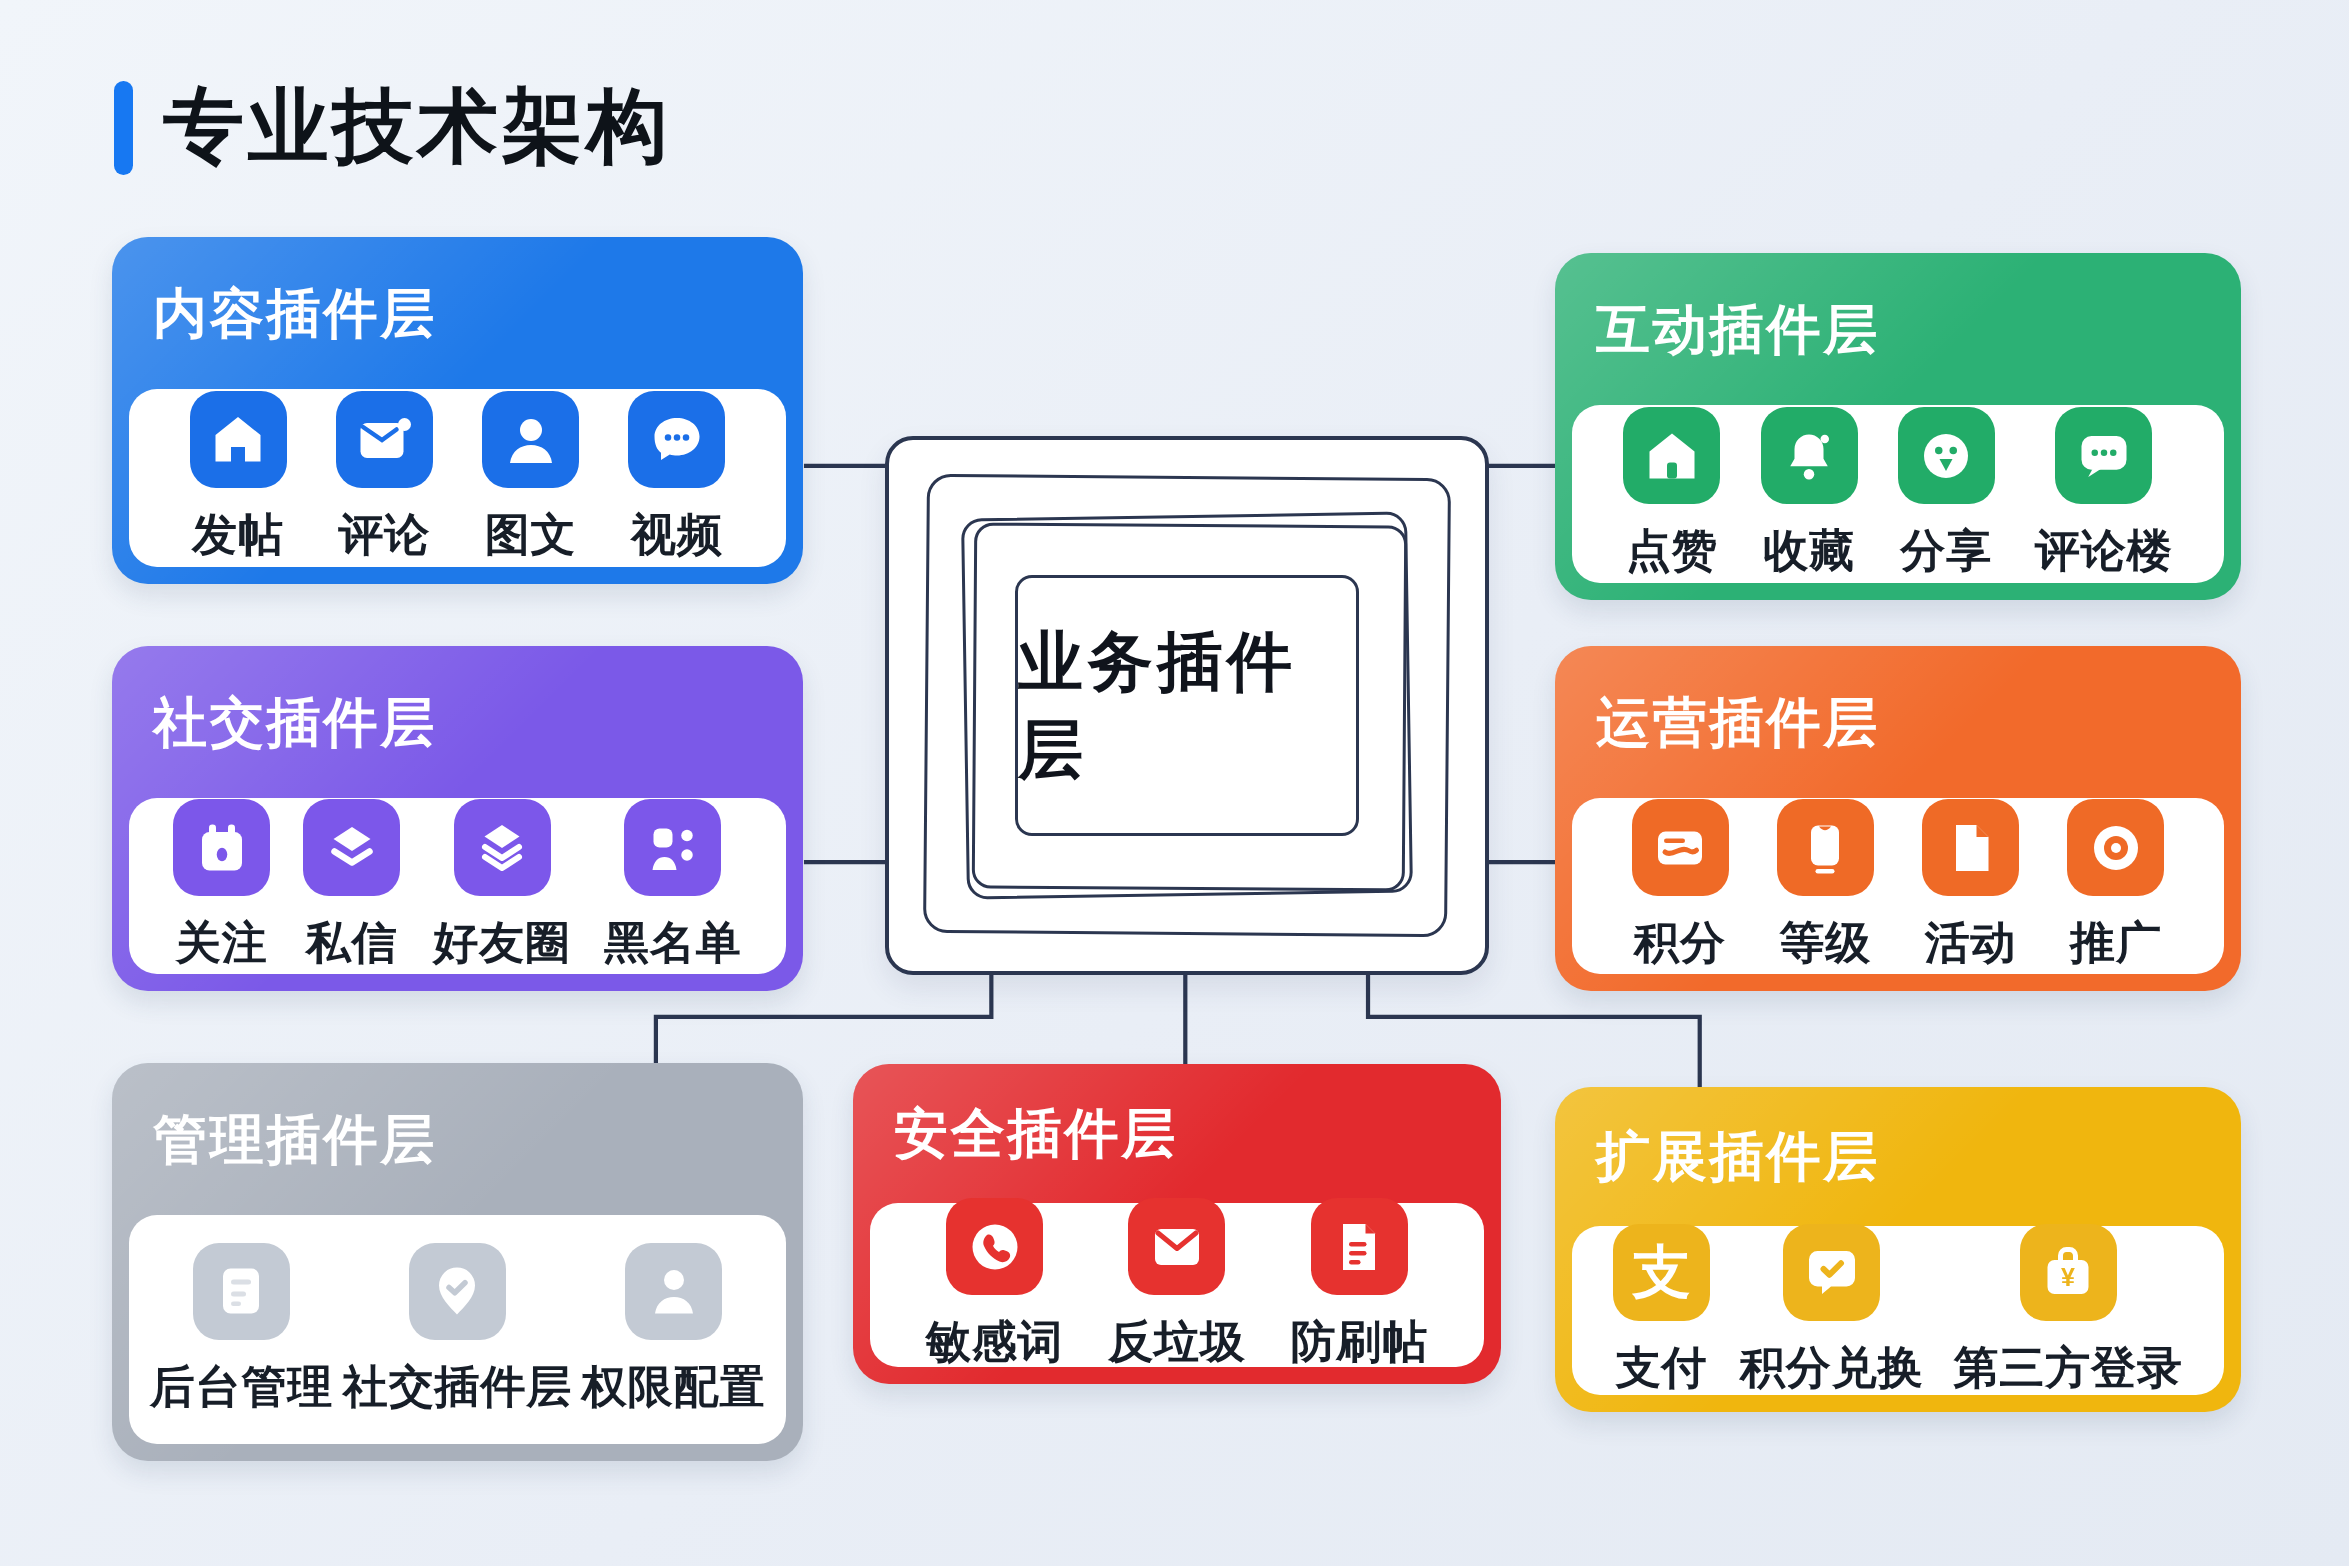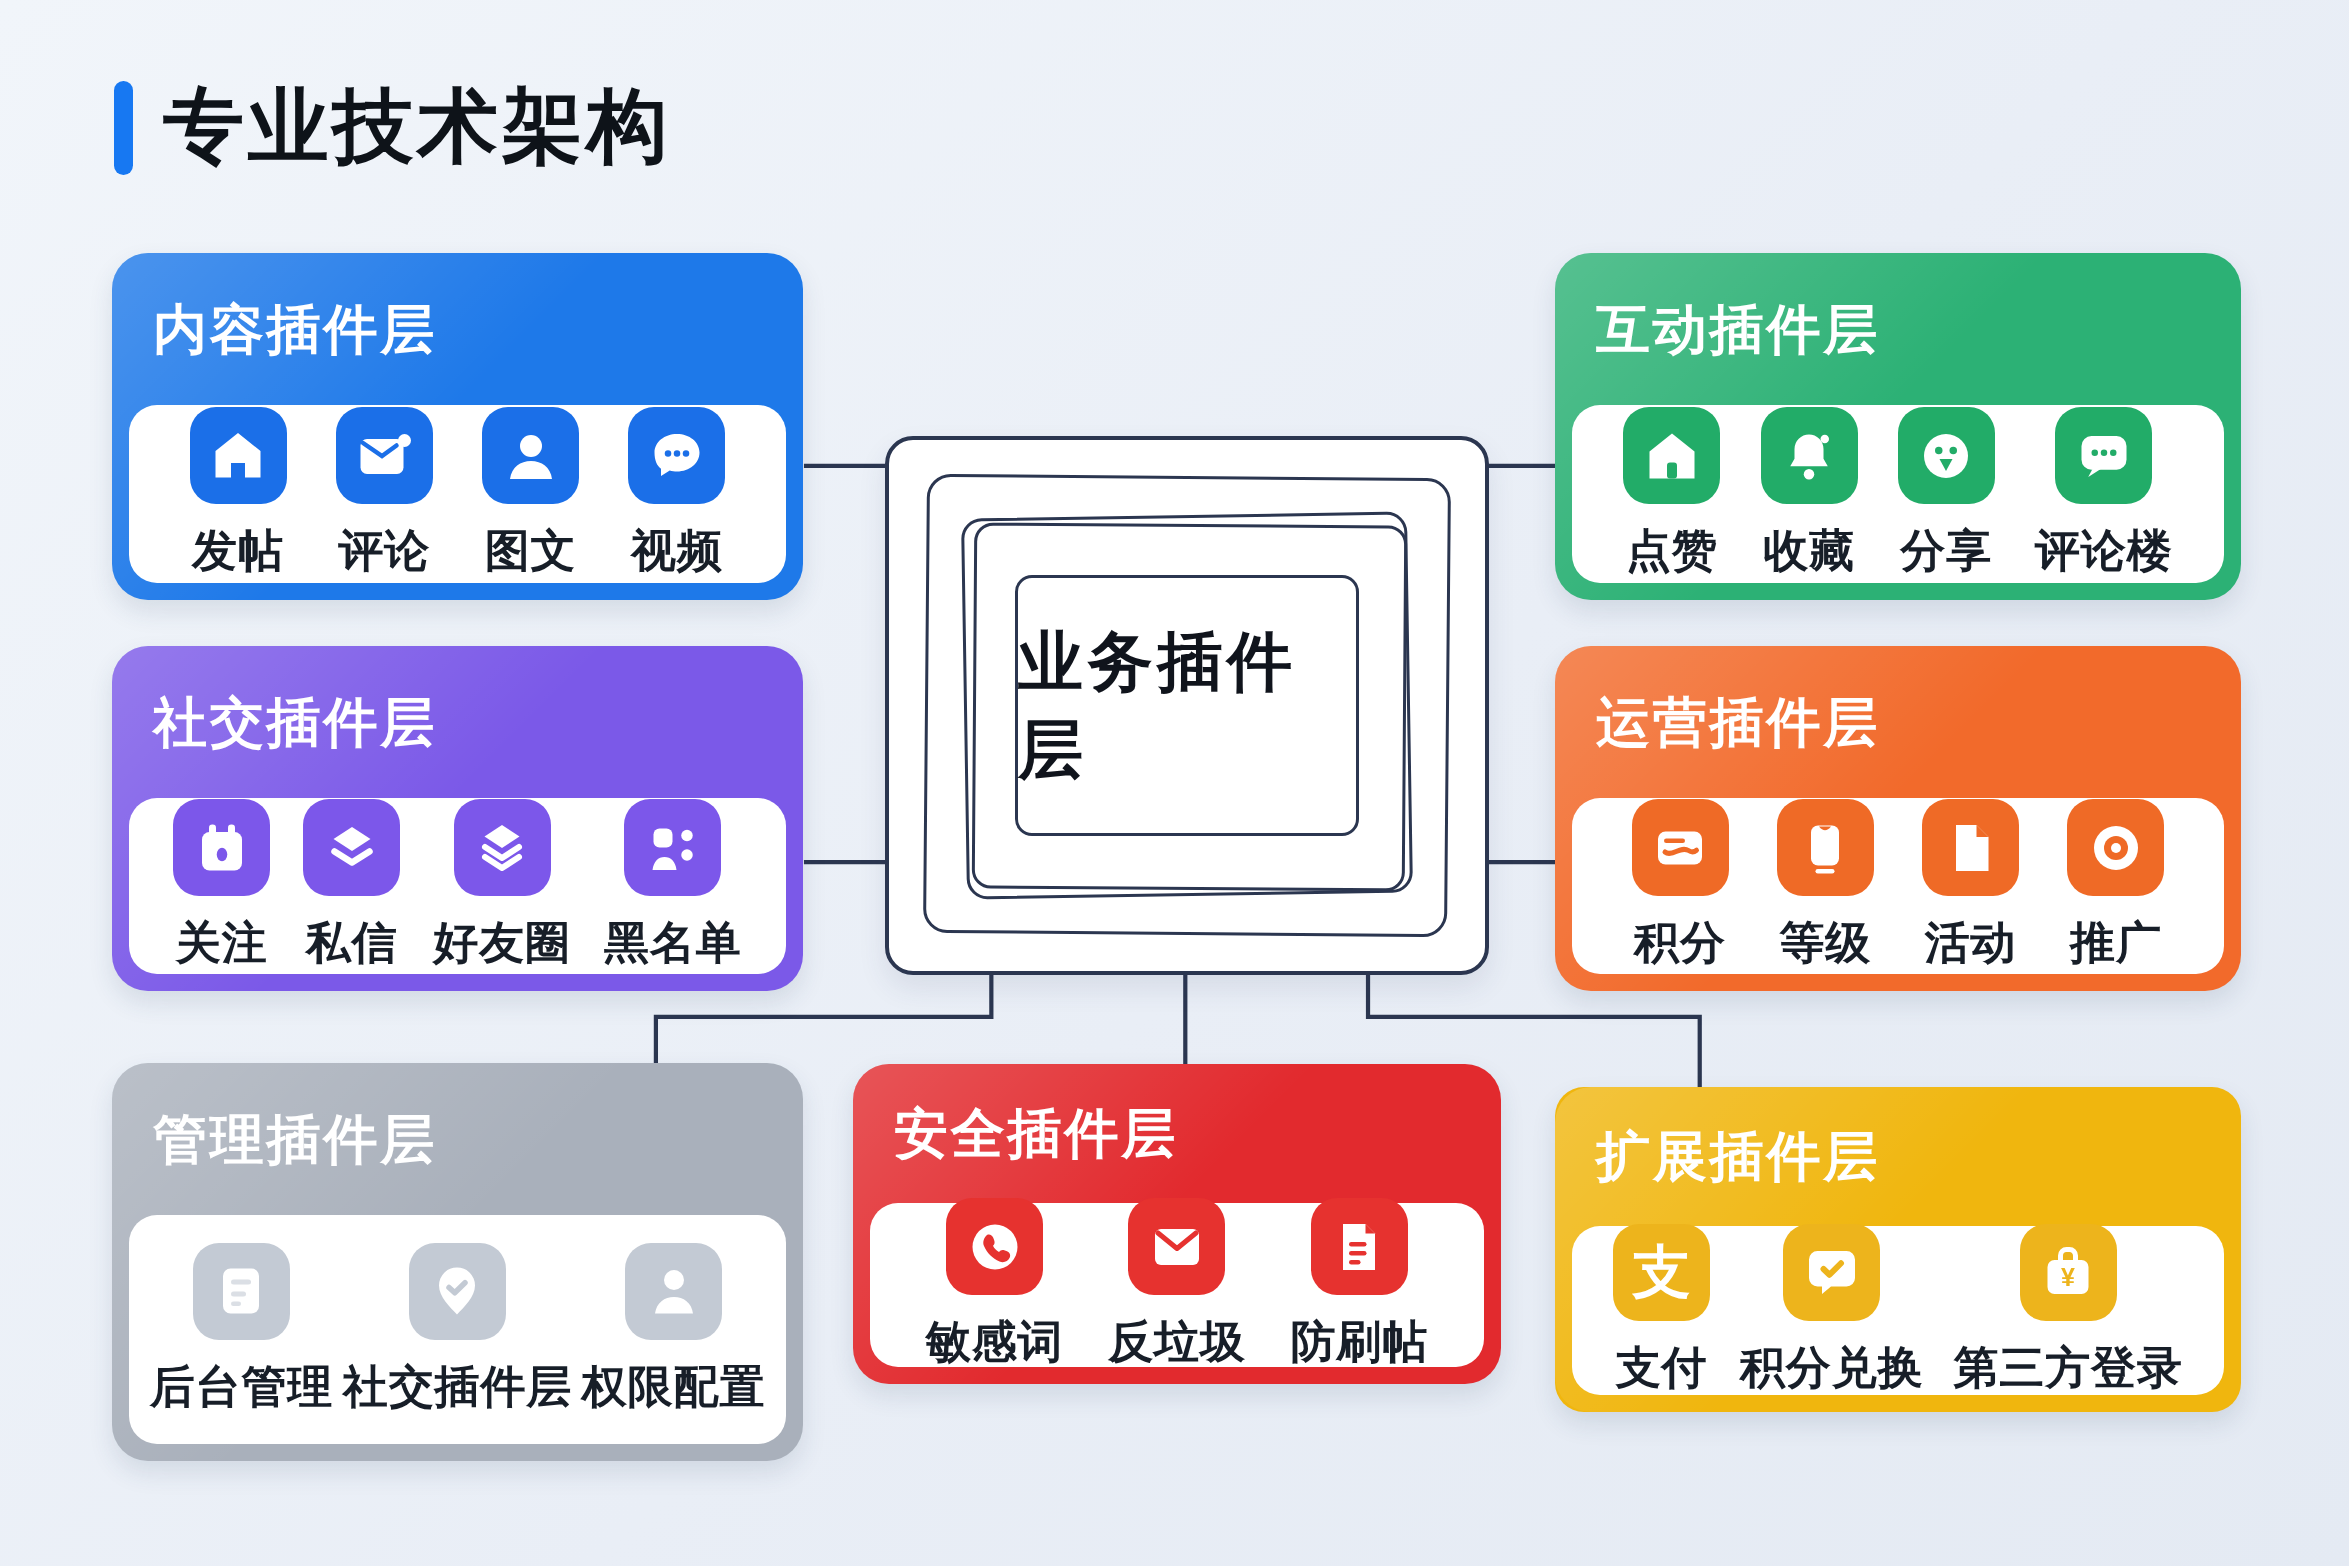--- a/index.html
+++ b/index.html
@@ -41,27 +41,27 @@
   .card{position:absolute;left:17px;right:17px;bottom:17px;top:152px;background:#fff;border-radius:28px;}
   .panel.short .card{top:139px;}
   .items{height:100%;display:flex;align-items:center;justify-content:space-evenly;padding:0 11.2px;}
   .item{display:flex;flex-direction:column;align-items:center;gap:17px;}
   .tile{width:97px;height:97px;border-radius:26px;background:var(--c);
      display:flex;align-items:center;justify-content:center;}
   .tile svg{width:60px;height:60px;display:block;}
   .tile .char{font-size:58px;line-height:1;color:#fff;font-weight:700;}
   .label{font-size:45px;font-weight:600;color:#171e28;white-space:nowrap;letter-spacing:0.9px;}
   
-  .pos-content   {left:112px; top:253px; width:691px;height:347px;}
+  .pos-content   {left:112px; top:237px; width:691px;height:347px;}
   .pos-interaction{left:1555px;top:253px; width:686px;height:347px;}
   .pos-social    {left:112px; top:646px; width:691px;height:345px;}
   .pos-operation {left:1555px;top:646px; width:686px;height:345px;}
   .pos-management{left:112px; top:1063px;width:691px;height:398px;}
   .pos-security  {left:853px; top:1064px;width:648px;height:320px;}
-  .pos-extension {left:1555px;top:1087px;width:686px;height:325px;border-radius:29px;}
+  .pos-extension {left:1555px;top:1087px;width:686px;height:325px;}
 </style>
 </head>
 <body>
 
 <div id="canvas" style="--line: #2b3650;">
 
   <div id="title-row">
     <span id="title-accent" style="background: rgb(23, 120, 242);"></span>
     <h1 id="page-title">专业技术架构</h1>
   </div>

